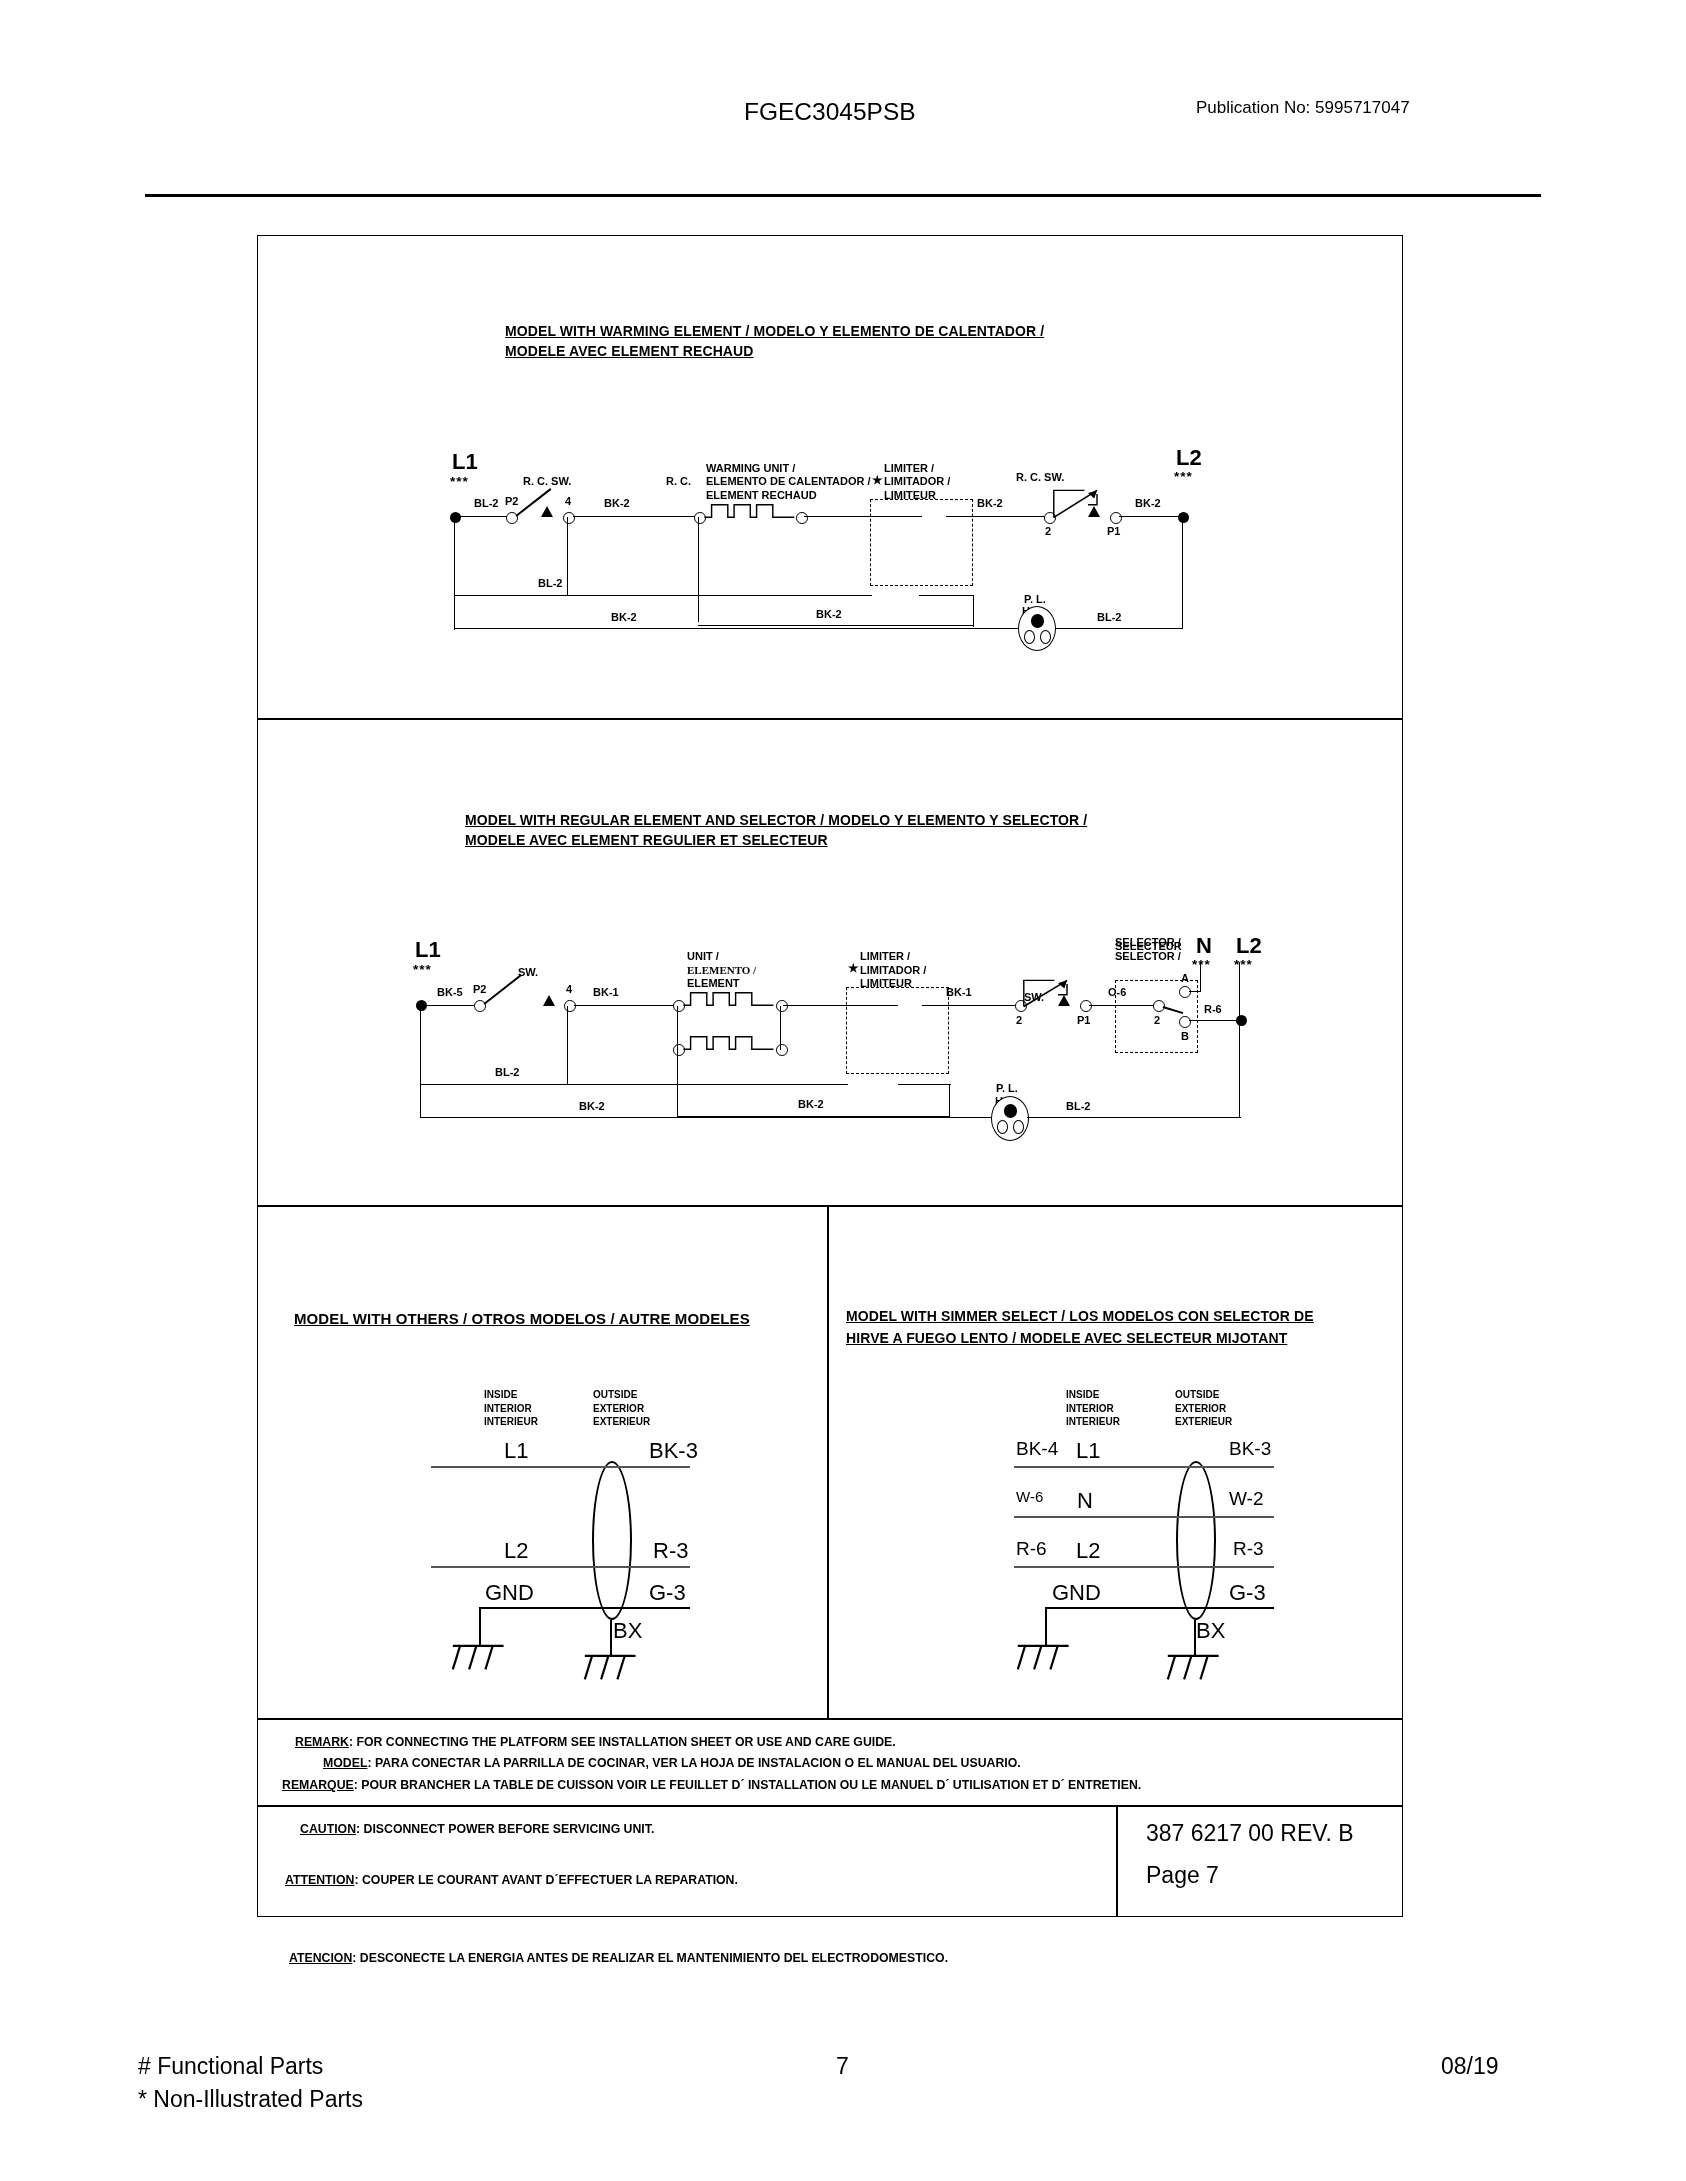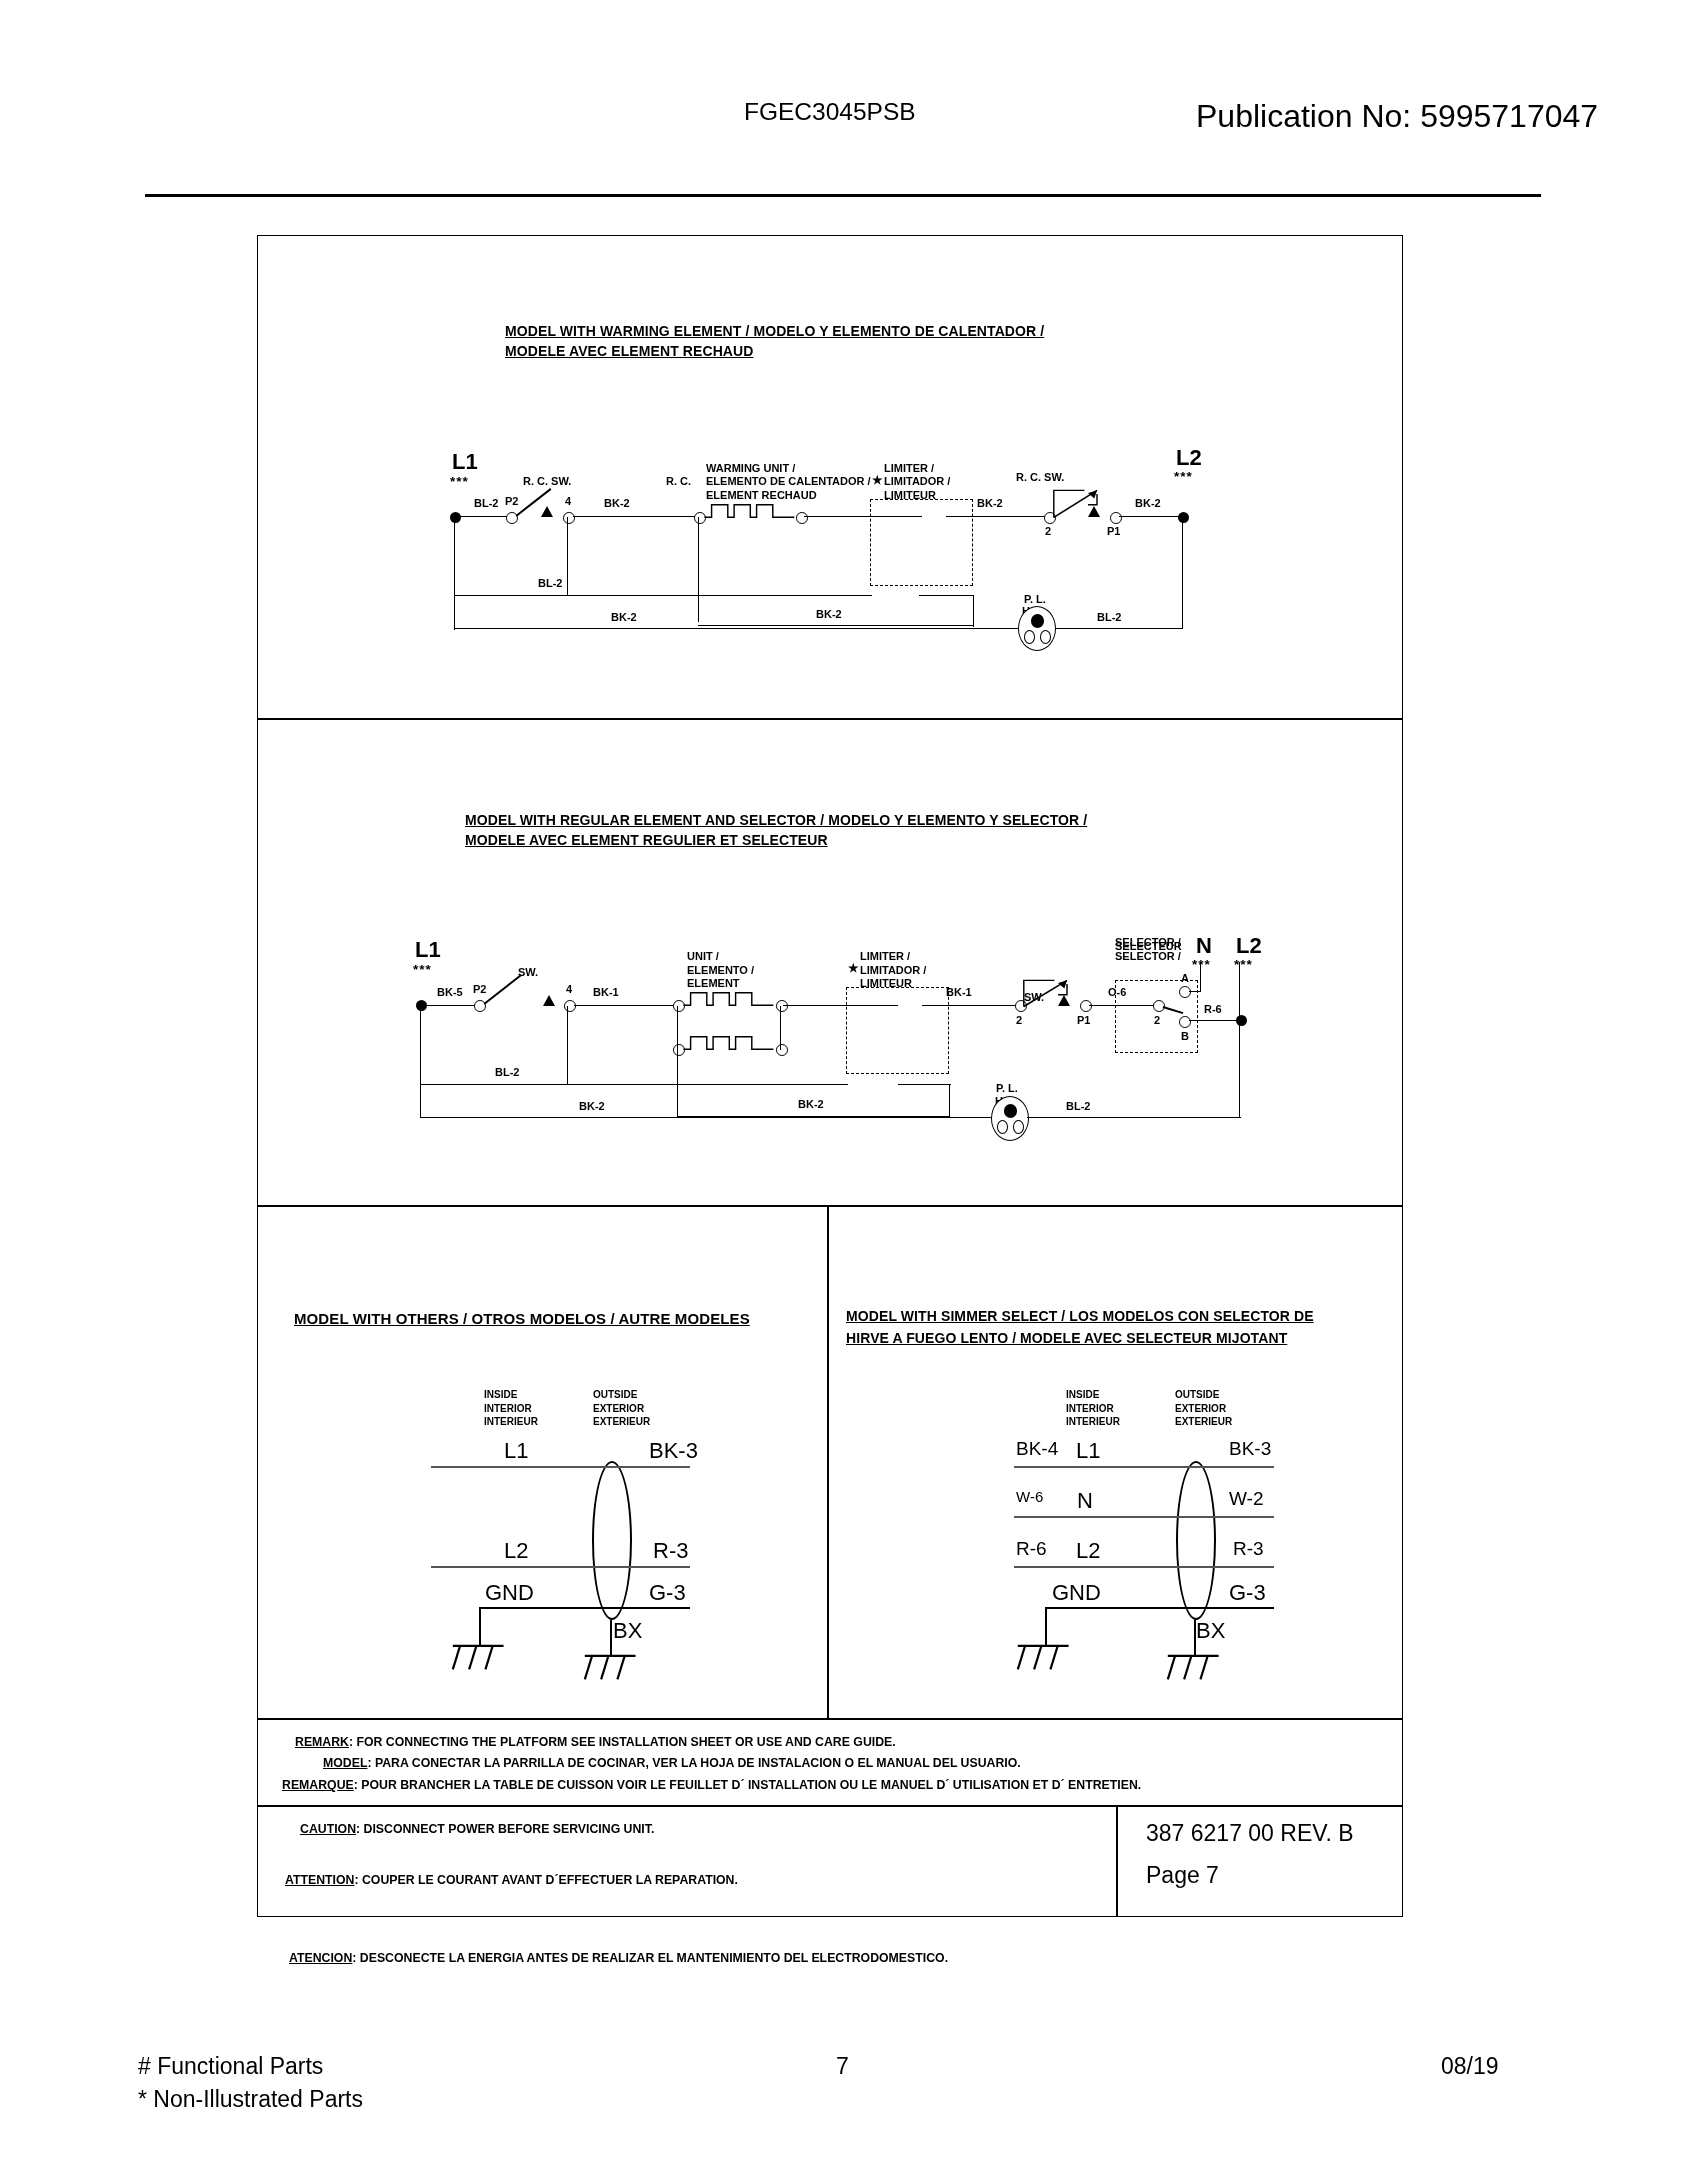--- a/index.html
+++ b/index.html
@@ -3,21 +3,21 @@
 <meta charset="utf-8">
 <style>
   html,body{margin:0;padding:0;background:#fff;}
   body{width:1686px;height:2182px;position:relative;
        font-family:"Liberation Sans",sans-serif;color:#000;}
   .pg{position:absolute;inset:0;}
 
   
   .hdr{position:absolute;top:98px;left:0;width:1686px;height:36px;}
   .hdr .model{position:absolute;left:744px;top:0;font-size:24.5px;}
-  .hdr .pub{position:absolute;left:1196px;top:0;font-size:32px;}
+  .hdr .pub{position:absolute;left:1196px;top:0;font-size:17px;}
   .hdr-title{position:absolute;top:155px;left:0;width:1686px;text-align:center;
        font-size:25.5px;font-weight:bold;letter-spacing:0.4px;}
   .hdr-rule{position:absolute;left:145px;top:194px;width:1396px;height:2.7px;background:#000;}
 
   
   .frame{position:absolute;left:257px;top:235px;width:1146px;height:1682px;
          border:1.8px solid #000;box-sizing:border-box;}
   .divider{position:absolute;background:#000;height:1.8px;}
   .vdivider{position:absolute;background:#000;width:1.8px;}
 
@@ -177,21 +177,21 @@
 
     <div class="term" style="left:415px;top:937px;">L1</div>
     <div class="stars" style="left:413px;top:962px;">***</div>
     <div class="term" style="left:1196px;top:933px;">N</div>
     <div class="stars" style="left:1192px;top:957px;">***</div>
     <div class="term" style="left:1236px;top:933px;">L2</div>
     <div class="stars" style="left:1234px;top:957px;">***</div>
 
     <div class="lbl" style="left:518px;top:966px;">SW.</div>
     <div class="lbl" style="left:687px;top:950px;">UNIT /</div>
-    <div class="lbl" style="left:687px;top:964px;">ELEMENTO /</div>
+    <div class="lbl" style="left:687px;top:964px;font-family:Liberation Serif, serif;">ELEMENTO /</div>
     <div class="lbl" style="left:687px;top:977px;">ELEMENT</div>
     <div class="lbl" style="left:848px;top:962px;font-size:11.8px;">★</div>
     <div class="lbl" style="left:860px;top:950px;">LIMITER /</div>
     <div class="lbl" style="left:860px;top:964px;">LIMITADOR /</div>
     <div class="lbl" style="left:860px;top:977px;">LIMITEUR</div>
     <div class="lbl" style="left:1024px;top:991px;">SW.</div>
     <div class="lbl" style="left:1115px;top:936px;">SELECTOR /</div>
     <div class="lbl" style="left:1115px;top:950px;">SELECTOR /</div>
     <div class="lbl" style="left:1115px;top:940px;">SELECTEUR</div>
 

